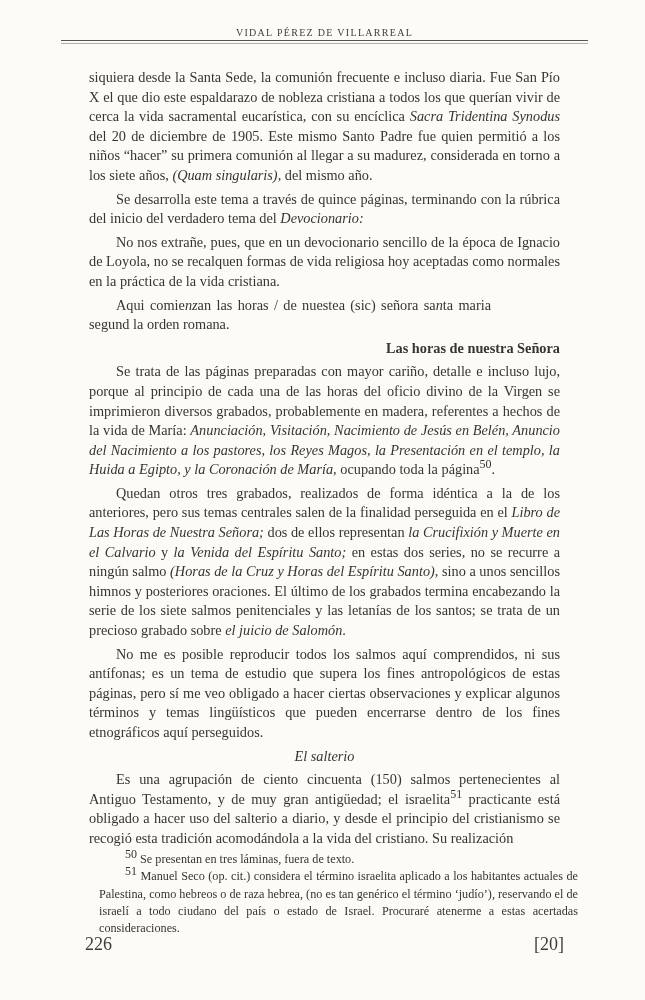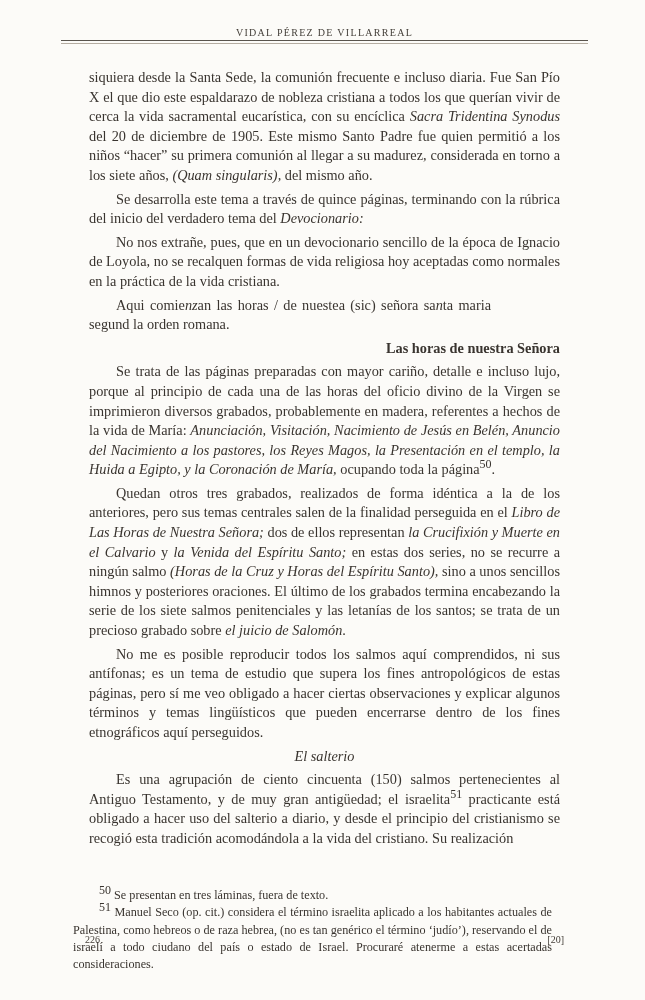--- a/index.html
+++ b/index.html
@@ -65,31 +65,30 @@
   }
   .it { font-style: italic; }
   sup.fnref {
     font-size: 12px;
     line-height: 0;
     vertical-align: super;
     letter-spacing: 0;
   }
   .footnotes {
     position: absolute;
-    top: 851px; left: 73px; width: 479px;
+    top: 851px; left: 99px; width: 479px;
     font-size: 12.2px;
     line-height: 17.3px;
     text-align: justify;
-    margin-top: 36px;
   }
   .footnote { margin: 0; text-indent: 26px; }
   .page-footer {
     position: absolute;
     top: 934px; left: 85px; width: 479px;
-    font-size: 10px;
+    font-size: 18px;
     color: #413c36;
   }
   .footer-page-number { float: left; }
   .footer-bracket-number { float: right; }
 </style>
 </head>
 <body>
 
 <div class="page">
 

